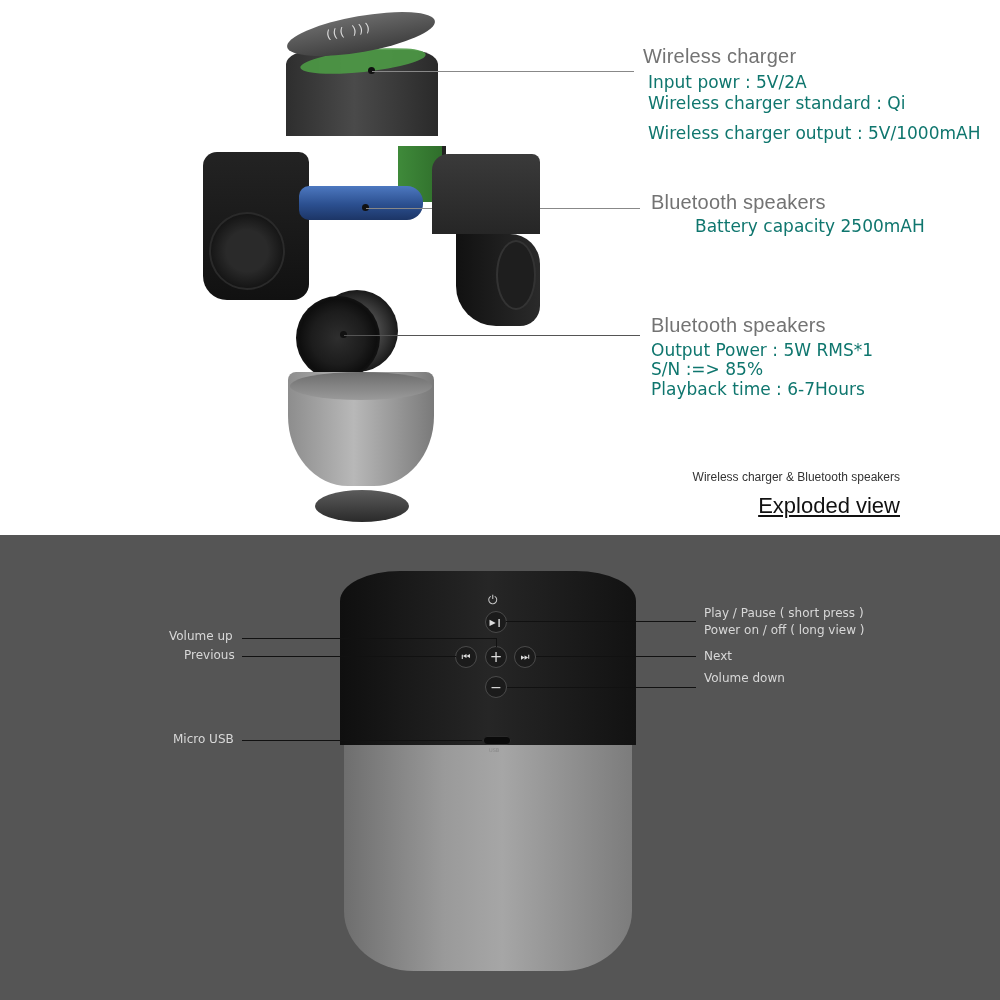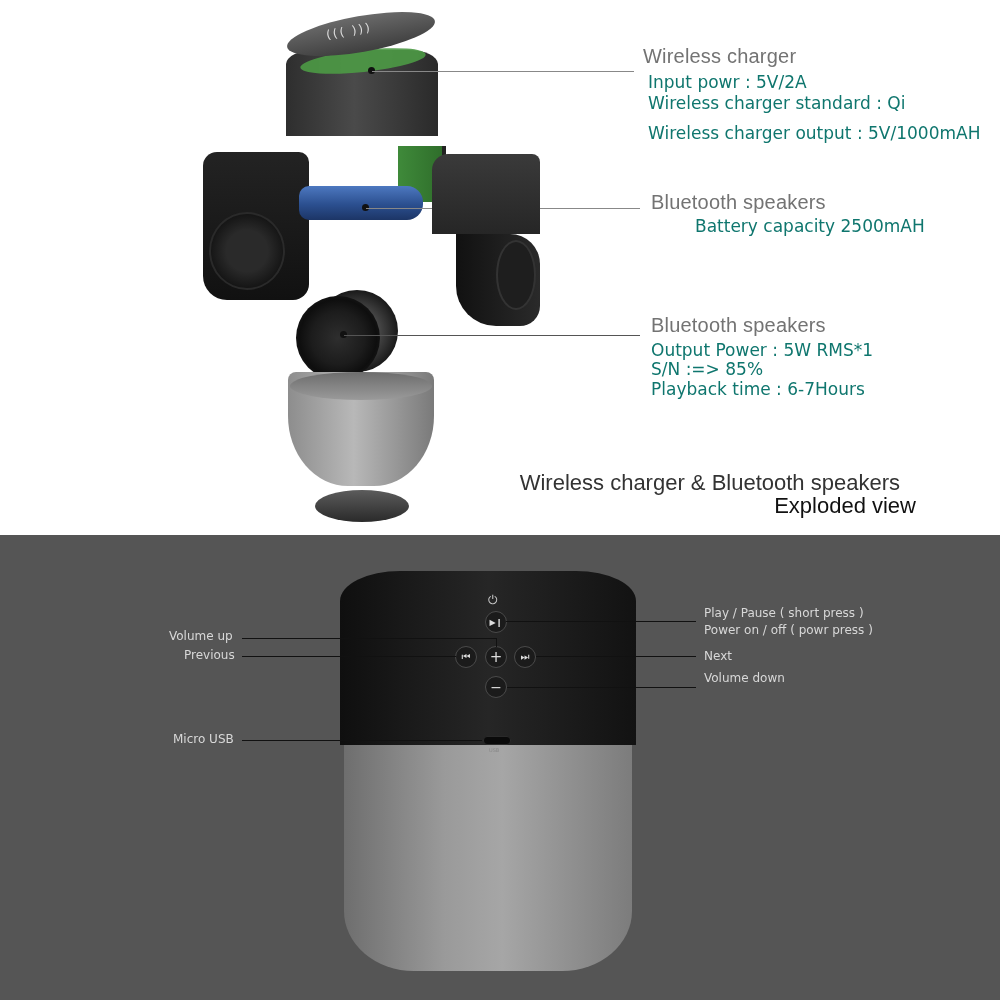--- a/index.html
+++ b/index.html
@@ -9,21 +9,21 @@
     .top { position: absolute; left: 0; top: 0; width: 1000px; height: 535px; background: #ffffff; }
     .bottom { position: absolute; left: 0; top: 535px; width: 1000px; height: 465px; background: #555555; }
 
     .abs { position: absolute; }
     .title-lg { font-family: "Liberation Sans", sans-serif; font-size: 20px; color: #737373; letter-spacing: 0.2px; white-space: nowrap; }
     .spec { font-family: "DejaVu Sans", sans-serif; font-size: 17px; color: #0f766e; white-space: nowrap; line-height: 21px; }
     .leader-dark { position: absolute; height: 1px; background: #333; }
     .leader-gray { position: absolute; height: 1px; background: #888; }
     .dot { position: absolute; width: 7px; height: 7px; border-radius: 50%; background: #111; }
 
-    .caption1 { font-family: "Liberation Sans", sans-serif; font-size: 22px; color: #333; white-space: nowrap; text-align: right; }
+    .caption1 { font-family: "Liberation Sans", sans-serif; font-size: 12px; color: #333; white-space: nowrap; text-align: right; }
     .caption2 { font-family: "Liberation Sans", sans-serif; font-size: 22px; color: #111; white-space: nowrap; text-align: right; }
 
     
     .part { position: absolute; }
 
     
     .label-w { font-family: "DejaVu Sans", sans-serif; font-size: 12px; color: #d8d8d8; white-space: nowrap; }
     .wline { position: absolute; height: 1px; background: #111; }
     .btn { position: absolute; width: 22px; height: 22px; border-radius: 50%; border: 1px solid #4a4a4a; background: #1b1b1b; color: #ddd; font-size: 10px; display: flex; align-items: center; justify-content: center; font-family: "DejaVu Sans", sans-serif; }
   </style>
@@ -80,21 +80,21 @@
   <div class="abs spec" style="left:651px; top:359px;">S/N :=&gt; 85%</div>
   <div class="abs spec" style="left:651px; top:379px;">Playback time : 6-7Hours</div>
 
   <div class="part" style="left:288px; top:372px; width:146px; height:114px; background:linear-gradient(90deg,#8d8d8d,#b8b8b8 45%,#7a7a7a); border-radius:8px 8px 60px 60px / 8px 8px 70px 70px;">
     <div style="position:absolute; left:2px; top:0; width:142px; height:28px; border-radius:50%; background:linear-gradient(180deg,#6d6d6d,#9a9a9a);"></div>
   </div>
 
   <div class="part" style="left:315px; top:490px; width:94px; height:32px; border-radius:50%; background:linear-gradient(180deg,#5c5c5c,#2a2a2a);"></div>
 
   <div class="abs caption1" style="right:100px; top:470px;">Wireless charger &amp; Bluetooth speakers</div>
-  <div class="abs caption2" style="right:84px; top:493px;">Exploded view</div>
+  <div class="abs caption2" style="right:100px; top:493px;text-decoration:underline;">Exploded view</div>
 </div>
 
 <div class="bottom">
 
   <div style="position:absolute; left:340px; top:36px; width:296px; height:400px;">
 
     <div style="position:absolute; left:4px; top:168px; width:288px; height:232px; background:linear-gradient(90deg,#6e6e6e,#9a9a9a 35%,#a6a6a6 55%,#7c7c7c); border-radius:0 0 70px 70px / 0 0 60px 60px;"></div>
 
     <div style="position:absolute; left:0; top:0; width:296px; height:174px; background:linear-gradient(90deg,#0f0f0f,#262626 50%,#121212); border-radius:60px 60px 0 0 / 30px 30px 0 0;"></div>
   </div>
@@ -126,16 +126,16 @@
   <div class="wline" style="left:506px; top:86px; width:190px;"></div>
   <div class="wline" style="left:536px; top:121px; width:160px;"></div>
   <div class="wline" style="left:507px; top:152px; width:189px;"></div>
   <div class="wline" style="left:242px; top:205px; width:240px;"></div>
 
   <div class="abs label-w" style="left:169px; top:94px;">Volume up</div>
   <div class="abs label-w" style="left:184px; top:113px;text-align:right;">Previous</div>
   <div class="abs label-w" style="left:173px; top:197px;">Micro USB</div>
 
   <div class="abs label-w" style="left:704px; top:71px;">Play / Pause ( short press )</div>
-  <div class="abs label-w" style="left:704px; top:88px;">Power on / off ( powr press )</div>
+  <div class="abs label-w" style="left:704px; top:88px;">Power on / off ( long view )</div>
   <div class="abs label-w" style="left:704px; top:114px;">Next</div>
   <div class="abs label-w" style="left:704px; top:136px;">Volume down</div>
 </div>
 
 </body></html>

